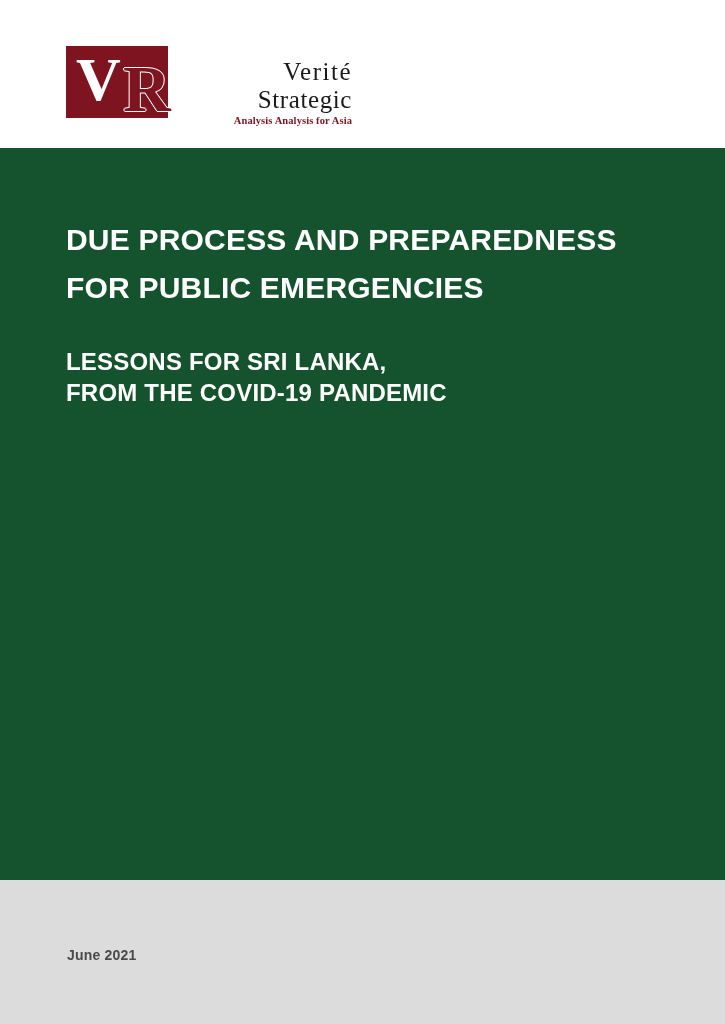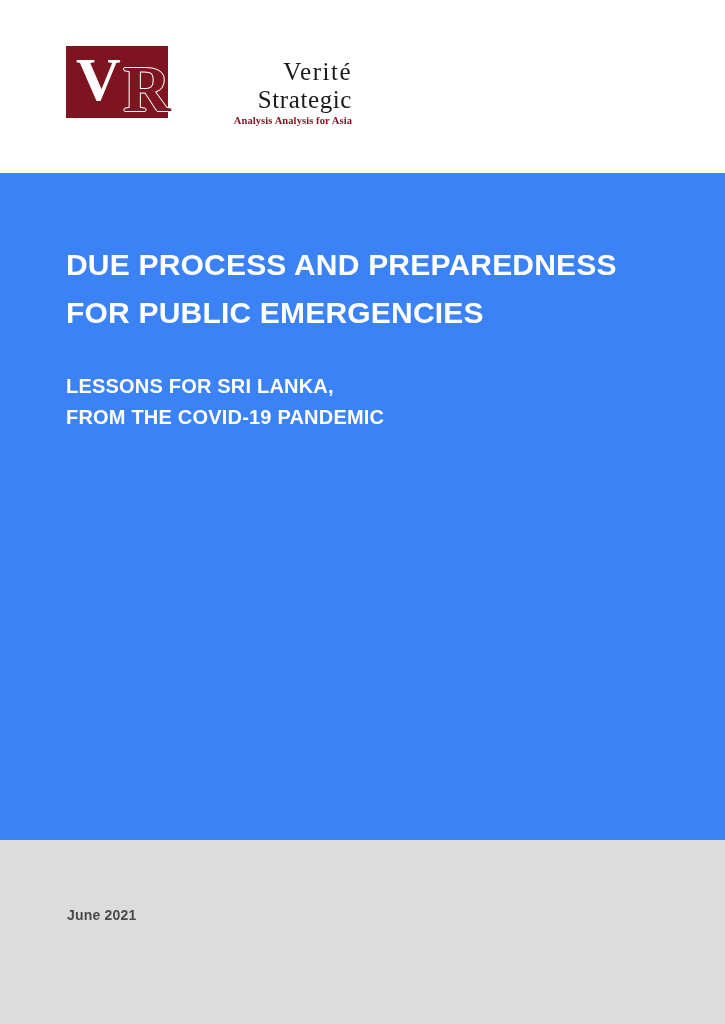--- a/index.html
+++ b/index.html
@@ -105,55 +105,54 @@
     font-size: 10.5px;
     color: #7d1420;
     font-weight: 700;
     letter-spacing: 0.1px;
     line-height: 14px;
     padding-left: 66px;
   }
 
   
   .title-band {
-    background: #3b82f6;
+    background: #14532d;
     flex: 1 1 auto;
     position: relative;
     padding: 16px;
-    margin-top: 25px;
   }
 
   .title-block {
     position: absolute;
     left: 66px;
     top: 68px;
     right: 60px;
   }
 
   .doc-title {
     color: #ffffff;
     font-size: 30px;
     font-weight: 700;
     line-height: 48px;
     letter-spacing: 0.2px;
     margin: 0;
   }
 
   .doc-subtitle {
     color: #ffffff;
-    font-size: 20px;
+    font-size: 24px;
     font-weight: 700;
     line-height: 31px;
     letter-spacing: 0.2px;
     margin: 34px 0 0 0;
   }
 
   
   .footer-band {
-    height: 184px;
+    height: 144px;
     background: #dcdcdc;
     flex: 0 0 auto;
     position: relative;
   }
 
   .doc-date {
     position: absolute;
     left: 67px;
     top: 67px;
     font-size: 14px;

